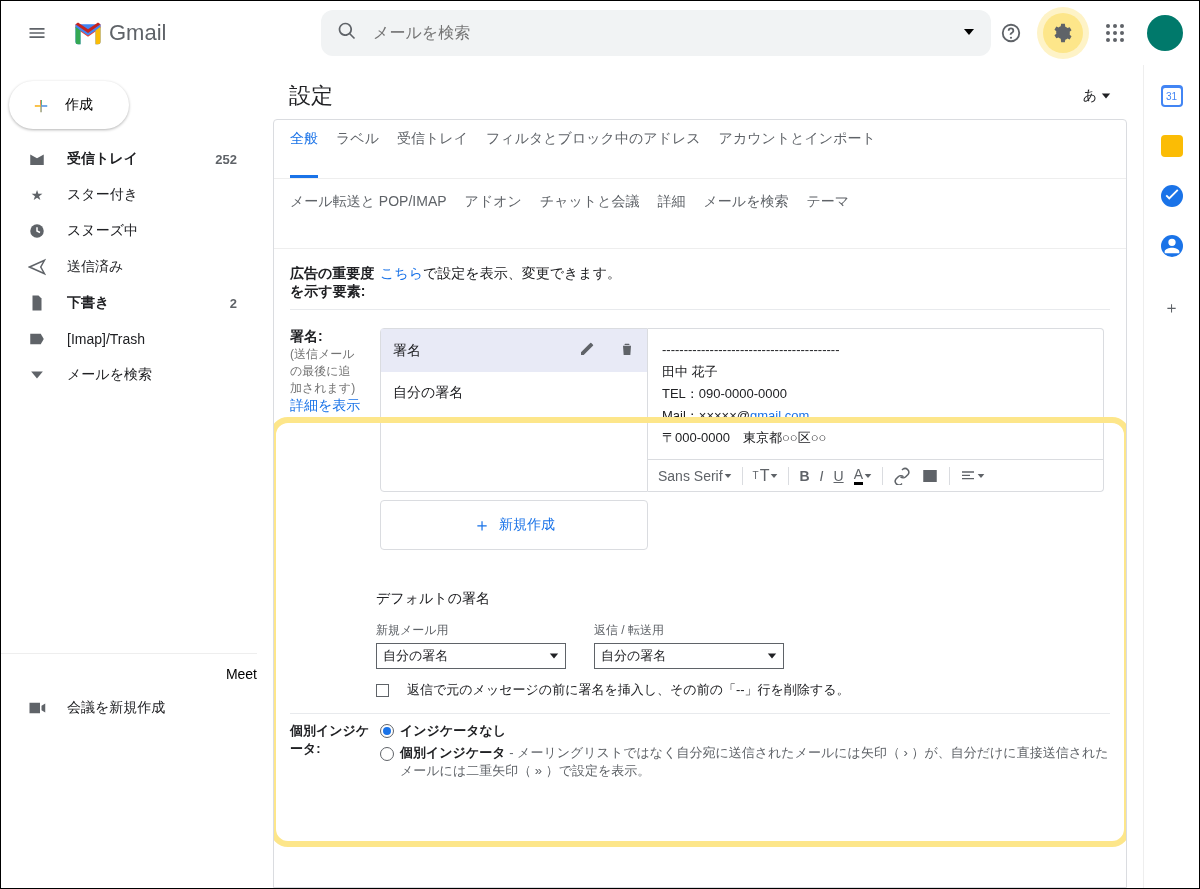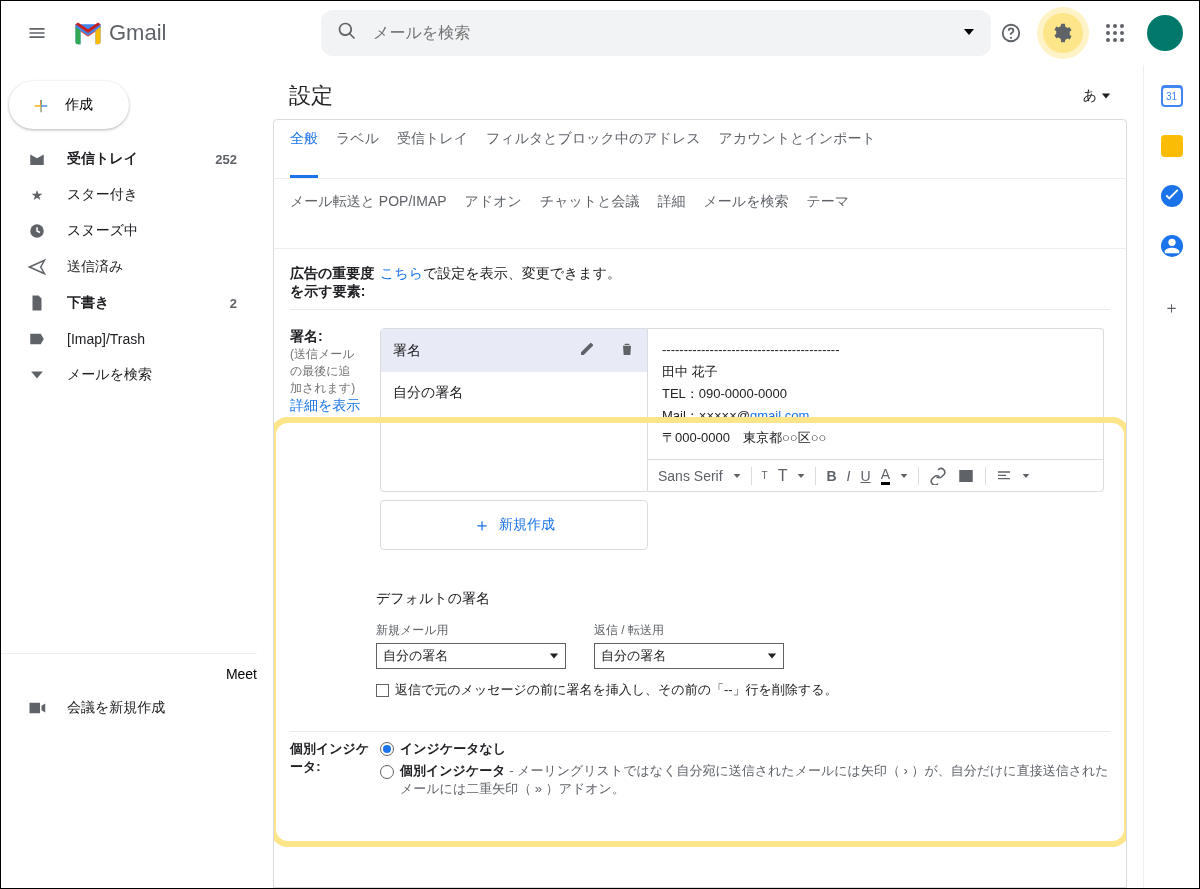--- a/index.html
+++ b/index.html
@@ -61,33 +61,33 @@
 .sig-list { width: 268px; border:1px solid #dadce0; border-radius:4px 0 0 4px; }
 .sig-item { padding: 12px; display:flex; align-items:center; gap:24px; cursor:pointer; }
 .sig-item.selected { background:#e8eaf6; }
 .sig-item .spacer{flex:1;}
 .sig-item .mini-icon{color:#5f6368;}
 .sig-preview { width: 456px; border:1px solid #dadce0; border-left:none; border-radius:0 4px 0 0; padding: 10px 14px; font-size:13px; line-height:1.7; }
 .sig-preview .dash { letter-spacing:0; }
 .sig-email{color:#1a73e8; text-decoration:underline;}
 .format-bar { width:456px; border:1px solid #dadce0; border-top:none; border-left:none; border-radius:0 0 4px 0; padding: 6px 10px; display:flex; align-items:center; gap:10px; color:#5f6368; font-size:14px;}
 .format-bar .sep{ width:1px; height:18px; background:#dadce0;}
-.format-item{display:flex;align-items:center;gap:10px;cursor:pointer;}
+.format-item{display:flex;align-items:center;gap:1px;cursor:pointer;}
 
 .new-btn { margin-top: 8px; width: 268px; border:1px solid #dadce0; padding: 12px; display:flex; align-items:center; justify-content:center; gap:8px; color:#1a73e8; cursor:pointer; border-radius:4px;}
 
 .defaults { margin-top: 28px; padding-left: 86px;}
 .defaults-title{font-size:14px;color:#202124;margin-bottom:14px;}
 .defaults-row{display:flex; gap:28px;}
 .defaults-col .dlabel{font-size:12px;color:#5f6368;margin-bottom:4px;}
 .dselect{border:1px solid #5f6368; padding:3px 6px; font-size:13px; width:190px; background:#fff; display:flex; justify-content:space-between; align-items:center;cursor:pointer;}
-.cb-row{margin-top:12px; display:flex; align-items:center; gap:6px; font-size:13px;}
+.cb-row{margin-top:12px; display:flex; align-items:center; gap:18px; font-size:13px;}
 .cb{width:13px;height:13px;border:1px solid #5f6368;}
 
-.indicator { margin-top:32px; border-top:1px solid #e8eaed; padding-top:8px; display:flex; font-size:13px;}
+.indicator { margin-top:14px; border-top:1px solid #e8eaed; padding-top:8px; display:flex; font-size:13px;}
 .indicator .setting-label{font-weight:700;width:90px;}
 .ind-text{color:#5f6368;}
 
 
 .right-strip { position:absolute; top:64px; right:0; width:56px; height:calc(100% - 64px); border-left:1px solid #eee; display:flex; flex-direction:column; align-items:center; padding-top:20px; gap:28px; }
 .strip-icon{width:22px;height:22px;border-radius:4px;}
 .cal{background:#4285f4;position:relative;}
 .cal::after{content:'31';position:absolute;inset:3px 2px 2px 2px;background:#fff;border-radius:2px;font-size:10px;color:#4285f4;display:flex;align-items:center;justify-content:center;}
 .keep{background:#fbbc05;}
 .tasks{background:#1a73e8;border-radius:50%;}
@@ -382,21 +382,21 @@
 
       <div class="indicator">
         <div class="setting-label">個別インジケータ:</div>
         <div class="setting-body">
           <div class="radio-line">
               <span class="radio checked"></span>
               <span>インジケータなし</span>
             </div>
           <div style="display:flex; gap:6px; margin-top:4px;">
               <span class="radio" style="margin-top:3px;"></span>
-              <div><b>個別インジケータ</b> <span class="ind-text">- メーリングリストではなく自分宛に送信されたメールには矢印（ › ）が、自分だけに直接送信されたメールには二重矢印（ » ）アドオン。</span></div>
+              <div><b>個別インジケータ</b> <span class="ind-text">- メーリングリストではなく自分宛に送信されたメールには矢印（ › ）が、自分だけに直接送信されたメールには二重矢印（ » ）で設定を表示。</span></div>
             </div>
         </div>
       </div>
 
       <div class="sig-highlight"></div>
     </div>
   </div>
 </div>
 
 <div class="right-strip">

